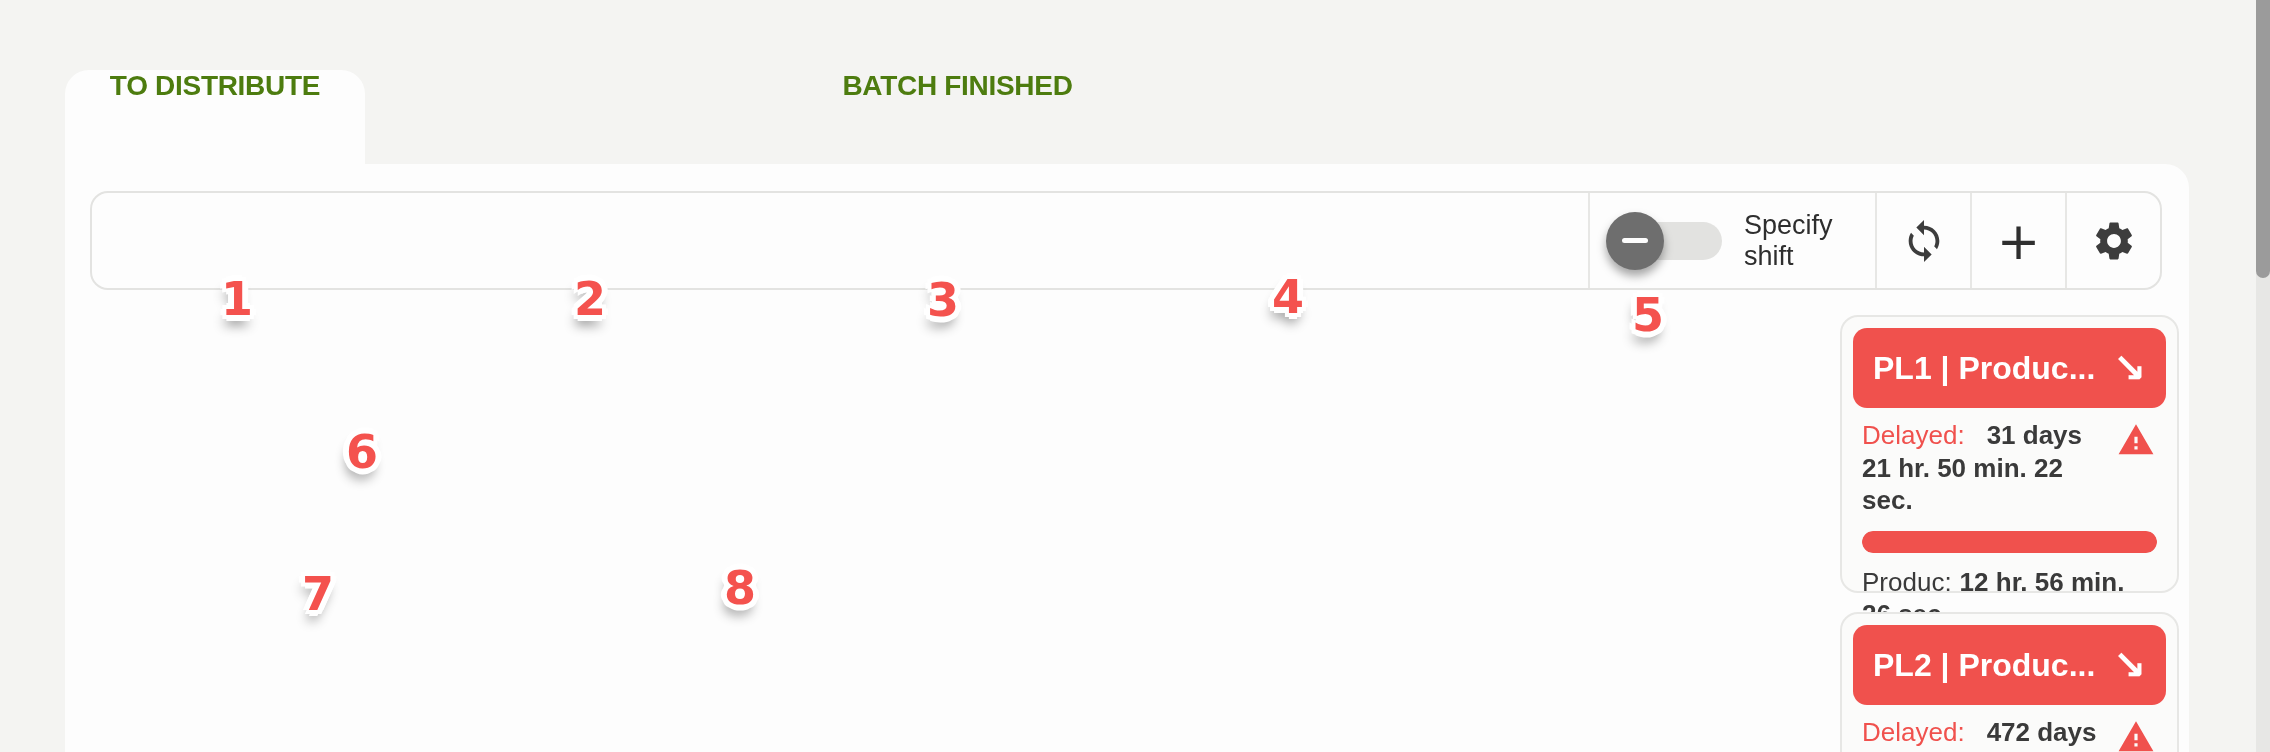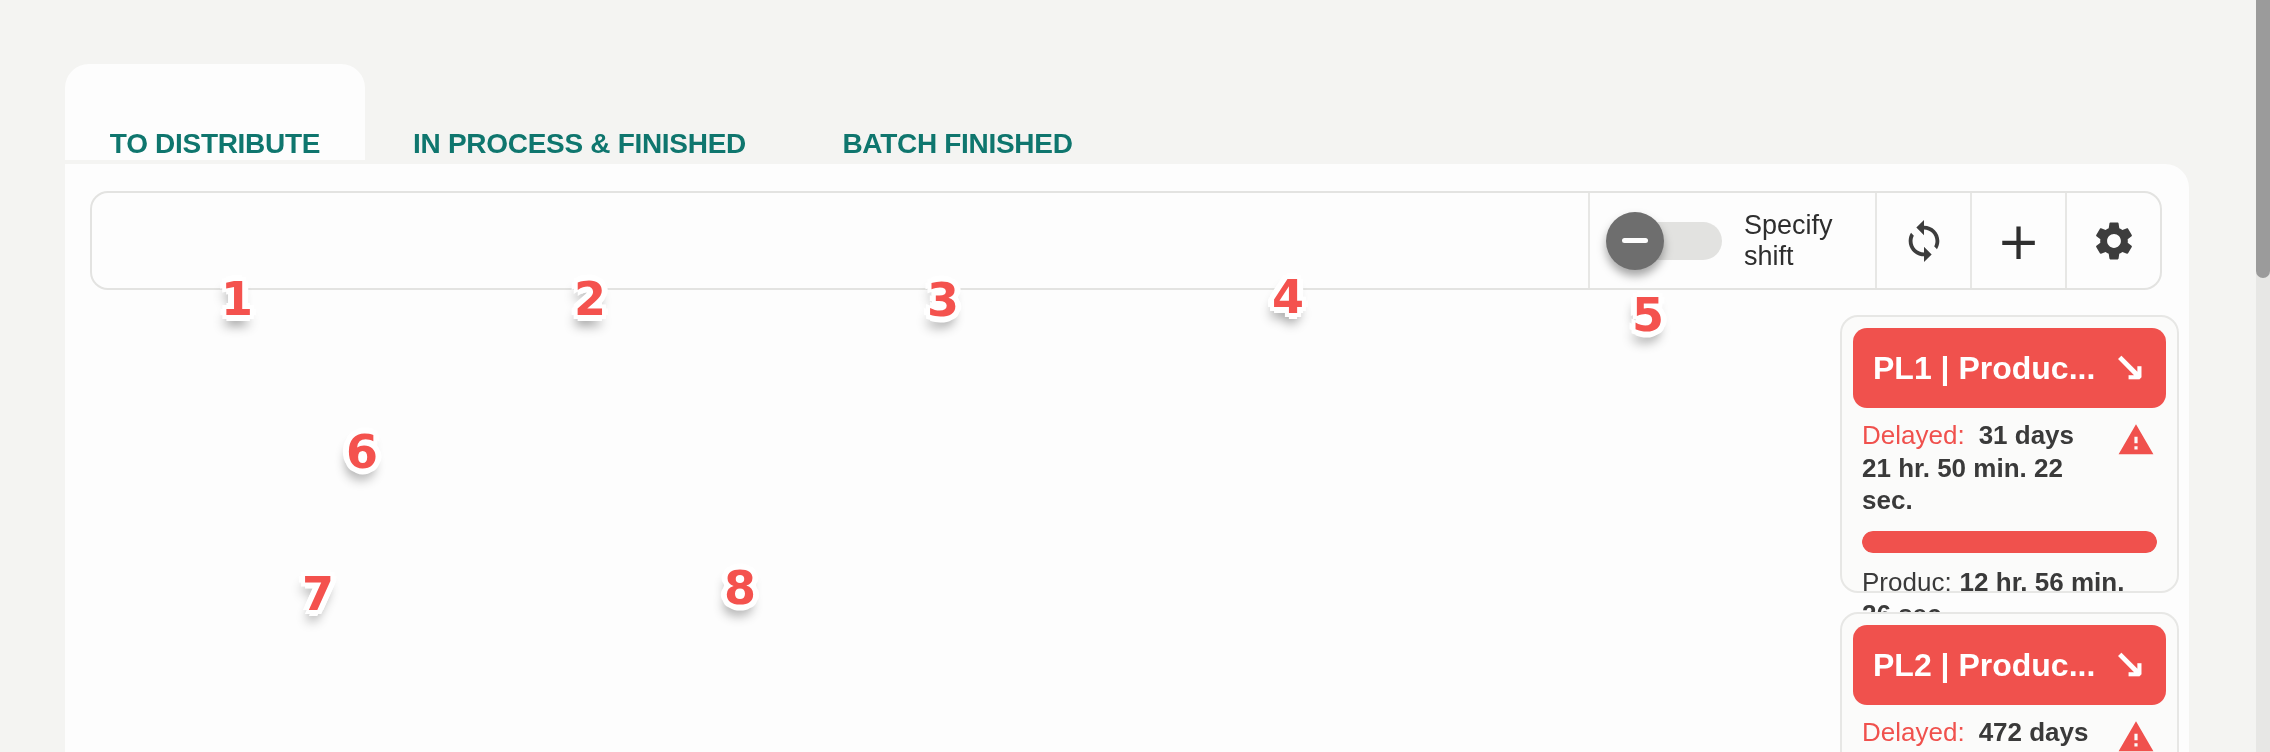--- a/index.html
+++ b/index.html
@@ -5,22 +5,22 @@
   * { box-sizing: border-box; margin: 0; padding: 0; }
   html, body { width: 2270px; height: 752px; }
   body {
     font-family: "Liberation Sans", sans-serif;
     background: #f4f4f2;
     overflow: hidden;
   }
   .stage { position: relative; width: 2270px; height: 752px; background: #f4f4f2; overflow: hidden; }
 
   
-  .tab { position: absolute; top: 64px; height: 96px; display: flex; align-items: flex-end; justify-content: center;
-         font-weight: bold; font-size: 28px; letter-spacing: -0.3px; color: #0f766e; white-space: nowrap; cursor: pointer; }
+  .tab { position: absolute; top: 70px; height: 96px; display: flex; align-items: flex-start; justify-content: center;
+         font-weight: bold; font-size: 28px; letter-spacing: -0.3px; color: #4d7c0f; white-space: nowrap; cursor: pointer; }
   .tab.active { background: #fdfdfd; border-radius: 24px 24px 0 0; z-index: 3; }
   .tab-1 { left: 65px;  width: 300px; }
   .tab-2 { left: 418px; width: 323px; }
   .tab-3 { left: 844px; width: 227px; }
   .tab-4 { left: 1173px; width: 233px; }
 
   
   .panel { position: absolute; left: 65px; top: 164px; width: 2124px; height: 640px;
            background: #fdfdfd; border-radius: 0 24px 0 0; z-index: 1; }
 
@@ -90,21 +90,21 @@
   .card { position: absolute; left: 1840px; width: 339px; background: #fbfbfa; border: 2px solid #e7e7e5;
           border-radius: 18px; z-index: 2; }
   .card-1 { top: 315px; height: 278px; }
   .card-2 { top: 612px; height: 260px; }
   .card-header { margin: 11px; height: 80px; background: #f0514d; border-radius: 14px;
                  display: flex; align-items: center; padding: 9px 20px; cursor: pointer; }
   .card-title { flex: 1; color: #ffffff; font-weight: bold; font-size: 32px; white-space: nowrap; overflow: hidden; }
   .diag-arrow { color: #ffffff; font-size: 40px; font-weight: bold; font-family: "DejaVu Sans", sans-serif; line-height: 1; }
   .card-delayed { position: relative; margin: 4px 20px 0; padding-right: 54px; font-size: 26px; line-height: 1.25; }
   .delayed-label { color: #f0514d; margin-right: 14px; }
-  .delayed-value { color: #3a3a3a; font-weight: bold; }
+  .delayed-value { color: #3a3a3a; font-weight: bold; margin-left: 8px; }
   .warn-icon { position: absolute; right: 0; top: 2px; width: 42px; height: 38px; }
   .progress-track { margin: 14px 20px 0; height: 22px; border-radius: 11px; background: #efefed; overflow: hidden; }
   .progress-fill { height: 100%; background: #f0514d; border-radius: 11px; }
   .card-queue { margin: 13px 20px 0; font-size: 26px; line-height: 1.25; color: #3a3a3a; }
   .queue-label { margin-right: 8px; }
   .queue-value { font-weight: bold; }
 
   
   .badge { position: absolute; z-index: 6; transform: translate(-50%, -50%);
            font-family: "DejaVu Sans", sans-serif; font-weight: bold; font-size: 46px; color: #f4524e;
@@ -127,23 +127,20 @@
                   border-radius: 0 0 7px 7px; cursor: pointer; }
 </style>
 </head>
 <body>
 
 <div class="stage">
 
   <div class="tab tab-1 active">
     <span>TO DISTRIBUTE</span>
   </div>
-  <div class="tab tab-2">
-    <span>IN PROCESS &amp; FINISHED</span>
-  </div>
   <div class="tab tab-3">
     <span>BATCH FINISHED</span>
   </div>
 
   <div class="panel"></div>
 
   <div class="toolbar">
     <div class="filter-area"></div>
     <div class="tb-section toggle-section">
       <div class="switch">

